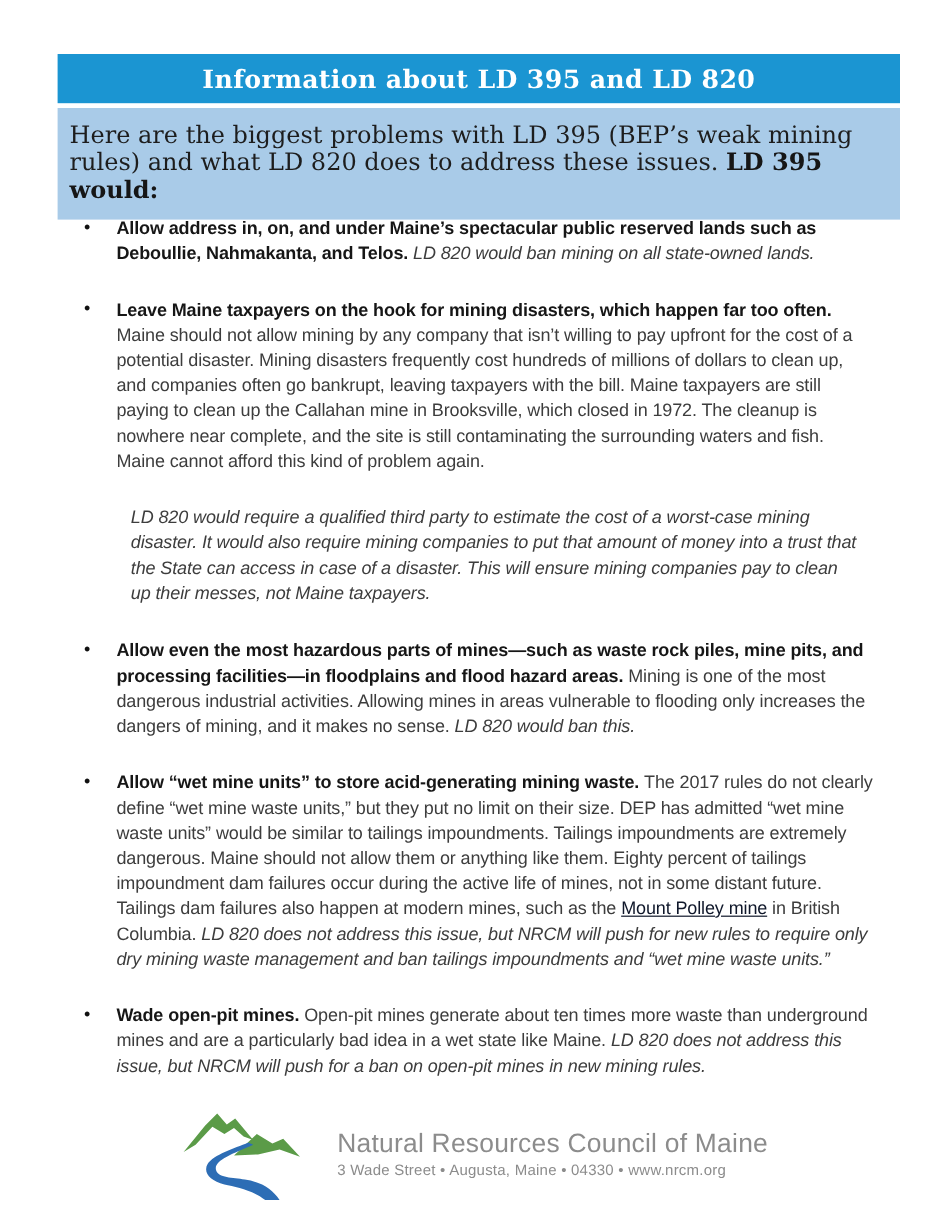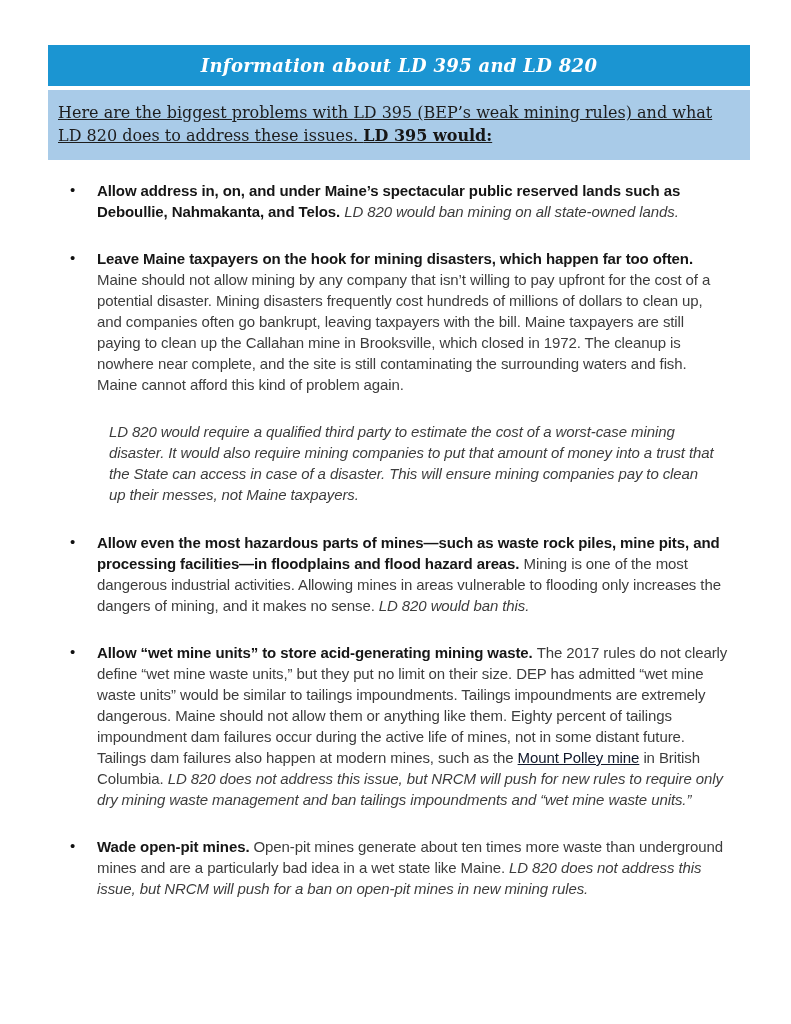--- a/index.html
+++ b/index.html
@@ -17,39 +17,37 @@
   .header-bar {
     position: absolute; left: 48px; top: 45px;
     width: 702px; height: 41px;
     background: #1b95d2;
     display: flex; align-items: center; justify-content: center;
   }
   .header-bar h1 {
     margin: 0;
     font-family: "DejaVu Serif", serif;
     font-weight: bold;
-    font-size: 18px;
+    font-size: 21px;
     color: #ffffff;
     letter-spacing: 0.3px;
-    font-style: italic;
   }
 
   
   .intro-box {
     position: absolute; left: 48px; top: 90px;
     width: 702px; min-height: 68px;
     background: #a9cbe8;
     padding: 11px 12px 13px 10px;
   }
   .intro-box p {
     margin: 0;
     font-family: "DejaVu Serif", serif;
-    font-size: 16px; line-height: 23px;
+    font-size: 20px; line-height: 23px;
     color: #1d1d1d;
-    text-decoration: underline;
   }
   .intro-box .b { font-weight: bold; }
 
   
   .body-copy {
     position: absolute; left: 48px; top: 180px;
     width: 702px;
   }
   .bullet {
     position: relative;
@@ -143,14 +141,25 @@
       <p><span class="b">Allow “wet mine units” to store acid-generating mining waste. </span><span>The 2017 rules do not clearly define “wet mine waste units,” but they put no limit on their size. DEP has admitted “wet mine waste units” would be similar to tailings impoundments. Tailings impoundments are extremely dangerous. Maine should not allow them or anything like them. Eighty percent of tailings impoundment dam failures occur during the active life of mines, not in some distant future. Tailings dam failures also happen at modern mines, such as the </span><span class="link">Mount Polley mine</span><span> in British Columbia. </span><span class="i">LD 820 does not address this issue, but NRCM will push for new rules to require only dry mining waste management and ban tailings impoundments and “wet mine waste units.”</span></p>
     </div>
 
     <div class="bullet">
       <span class="marker">•</span>
       <p><span class="b">Wade open-pit mines. </span><span>Open-pit mines generate about ten times more waste than underground mines and are a particularly bad idea in a wet state like Maine. </span><span class="i">LD 820 does not address this issue, but NRCM will push for a ban on open-pit mines in new mining rules.</span></p>
     </div>
 
   </div>
 
+  <div class="footer">
+    <svg class="logo-svg" viewBox="0 0 122 82" xmlns="http://www.w3.org/2000/svg">
+      <path d="M2 40 L20 18 L30 8 L38 17 L45 12 L60 30 L52 27 L44 20 L36 25 L26 19 L12 34 Z" fill="#5b9b48"></path>
+      <path d="M44 43 L63 25 L76 33 L85 29 L99 44 L82 38 L64 42 Z" fill="#5b9b48"></path>
+      <path d="M60 34 C42 42 27 47 29 55 C31 62 43 61 53 63 C67 65 76 71 82 80 L70 80 C60 72 46 69 36 67 C24 64 18 57 22 50 C27 42 44 37 56 32 Z" fill="#2d6db5"></path>
+    </svg>
+    <div class="footer-text">
+      <span class="org-name">Natural Resources Council of Maine</span>
+      <span class="address">3 Wade Street • Augusta, Maine • 04330 • www.nrcm.org</span>
+    </div>
+  </div>
 
 </div>
 
 </body></html>

